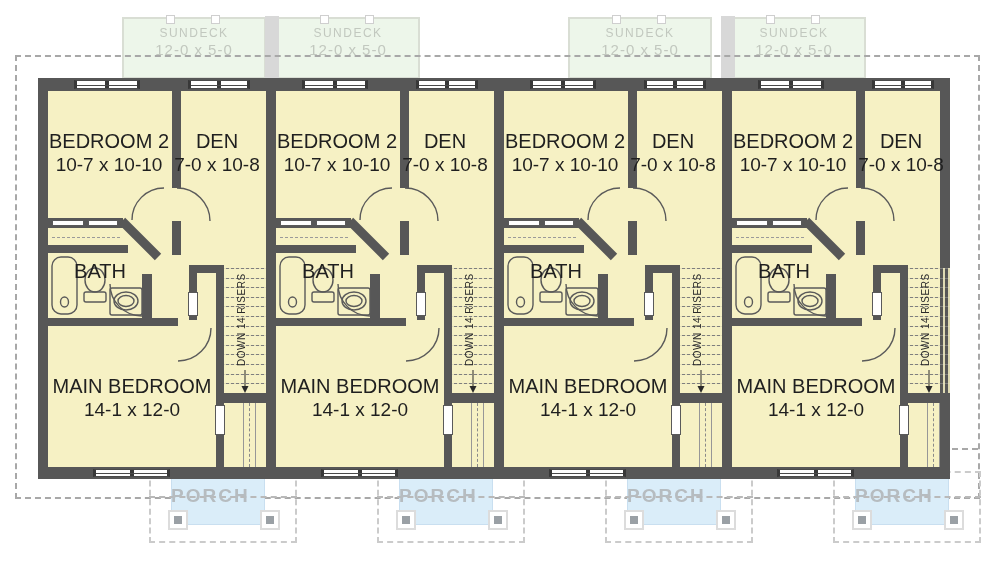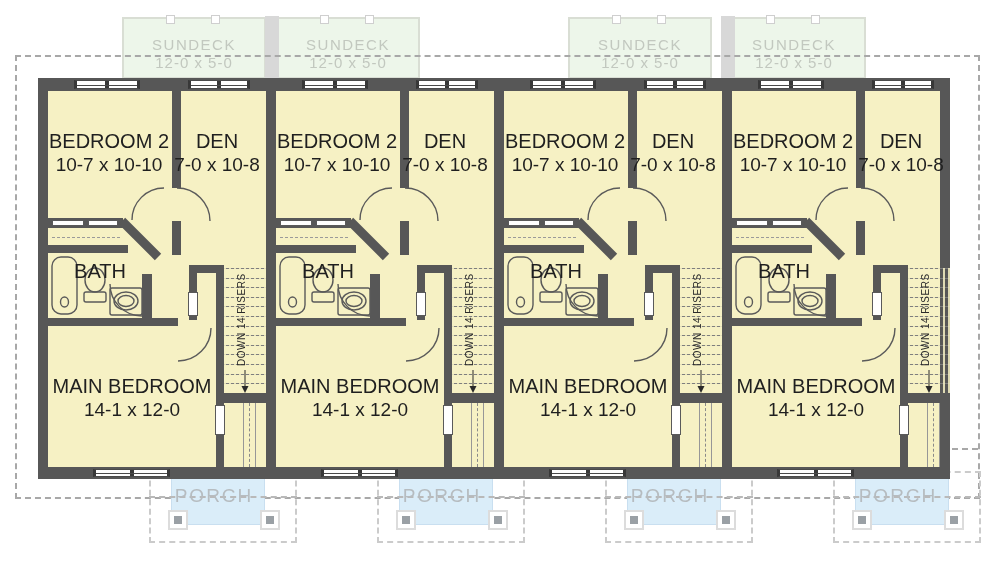--- a/index.html
+++ b/index.html
@@ -12,21 +12,21 @@
   body{width:1000px;height:565px;background:#fff;font-family:"Liberation Sans",sans-serif;overflow:hidden;}
   #plan{position:relative;width:1000px;height:565px;}
   
   .lot{position:absolute;left:15px;top:55px;width:961px;height:440px;border:2px dashed var(--dash);z-index:1;}
   .lot-jog{position:absolute;left:952px;top:448px;width:26px;height:0;border-top:2px dashed var(--dash);z-index:1;}
   
   .sundeck{position:absolute;top:17px;width:144px;height:62px;background:var(--sundeck_fill);
     border:2px solid var(--sundeck_stroke);box-sizing:border-box;text-align:center;}
   .sundeck::before,.sundeck::after{content:"";position:absolute;top:-4px;width:7px;height:7px;background:#fff;border:1px solid #cfcfcf;}
   .sundeck::before{left:30%;} .sundeck::after{left:62%;}
-  .sundeck .t1{position:relative;z-index:3;display:block;margin-top:17px;font-size:15px;letter-spacing:1.5px;color:var(--sundeck_text);}
+  .sundeck .t1{position:relative;z-index:3;display:block;margin-top:7px;font-size:12px;letter-spacing:1.5px;color:var(--sundeck_text);}
   .sundeck .t2{position:relative;z-index:3;display:block;margin-top:1px;font-size:15px;letter-spacing:1px;color:var(--sundeck_text);}
   .divider{position:absolute;top:16px;width:14px;height:64px;background:#d8d8d8;}
   
   .unit{position:absolute;top:78px;width:228px;height:401px;background:var(--room);z-index:2;}
   .w{position:absolute;background:var(--wall);}
   .unit .right-wall{display:none;}
   .unit.last .right-wall{display:block;}
   
   .win{position:absolute;background:#fff;border-top:1px solid #4a4a4a;border-bottom:1px solid #4a4a4a;
     border-left:3px solid #383838;border-right:3px solid #383838;box-sizing:border-box;}
@@ -43,21 +43,21 @@
   .leaf{position:absolute;background:#fff;border:1px solid #5a5a5a;box-sizing:border-box;}
   
   .lbl{position:absolute;color:var(--ink);text-align:center;z-index:5;line-height:23px;}
   .lbl .nm{font-size:20px;}
   .lbl .dm{font-size:19px;}
   .vtext{position:absolute;writing-mode:vertical-rl;transform:rotate(180deg);font-size:10px;letter-spacing:0.5px;color:#2a2a2a;text-align:center;z-index:5;}
   
   .porch-dash{position:absolute;left:111px;top:393px;width:148px;height:72px;border:2px dashed #cbcbcb;box-sizing:border-box;}
   .porch-blue{position:absolute;left:133px;top:397px;width:94px;height:50px;background:var(--porch_fill);border:1px solid var(--porch_stroke);box-sizing:border-box;}
   .porch-dashline{position:absolute;left:111px;top:418px;width:148px;height:0;border-top:2px dashed #b9b9b9;}
-  .porch-label{position:absolute;left:133px;top:407px;width:86px;text-align:center;font-size:19px;letter-spacing:2px;color:var(--porch_text);z-index:5;}
+  .porch-label{position:absolute;left:133px;top:407px;width:86px;font-size:19px;letter-spacing:2px;color:var(--porch_text);z-index:5;font-weight:bold;}
   .col{position:absolute;top:432px;width:20px;height:20px;background:#fff;border:2px solid #dcdcdc;box-sizing:border-box;}
   .col::after{content:"";position:absolute;left:4px;top:4px;width:8px;height:8px;background:#9aa0a5;}
   svg{position:absolute;left:0;top:0;}
 </style>
 </head>
 <body>
 
 <div id="plan">
   <div class="lot"></div>
   <div class="lot-jog"></div>

